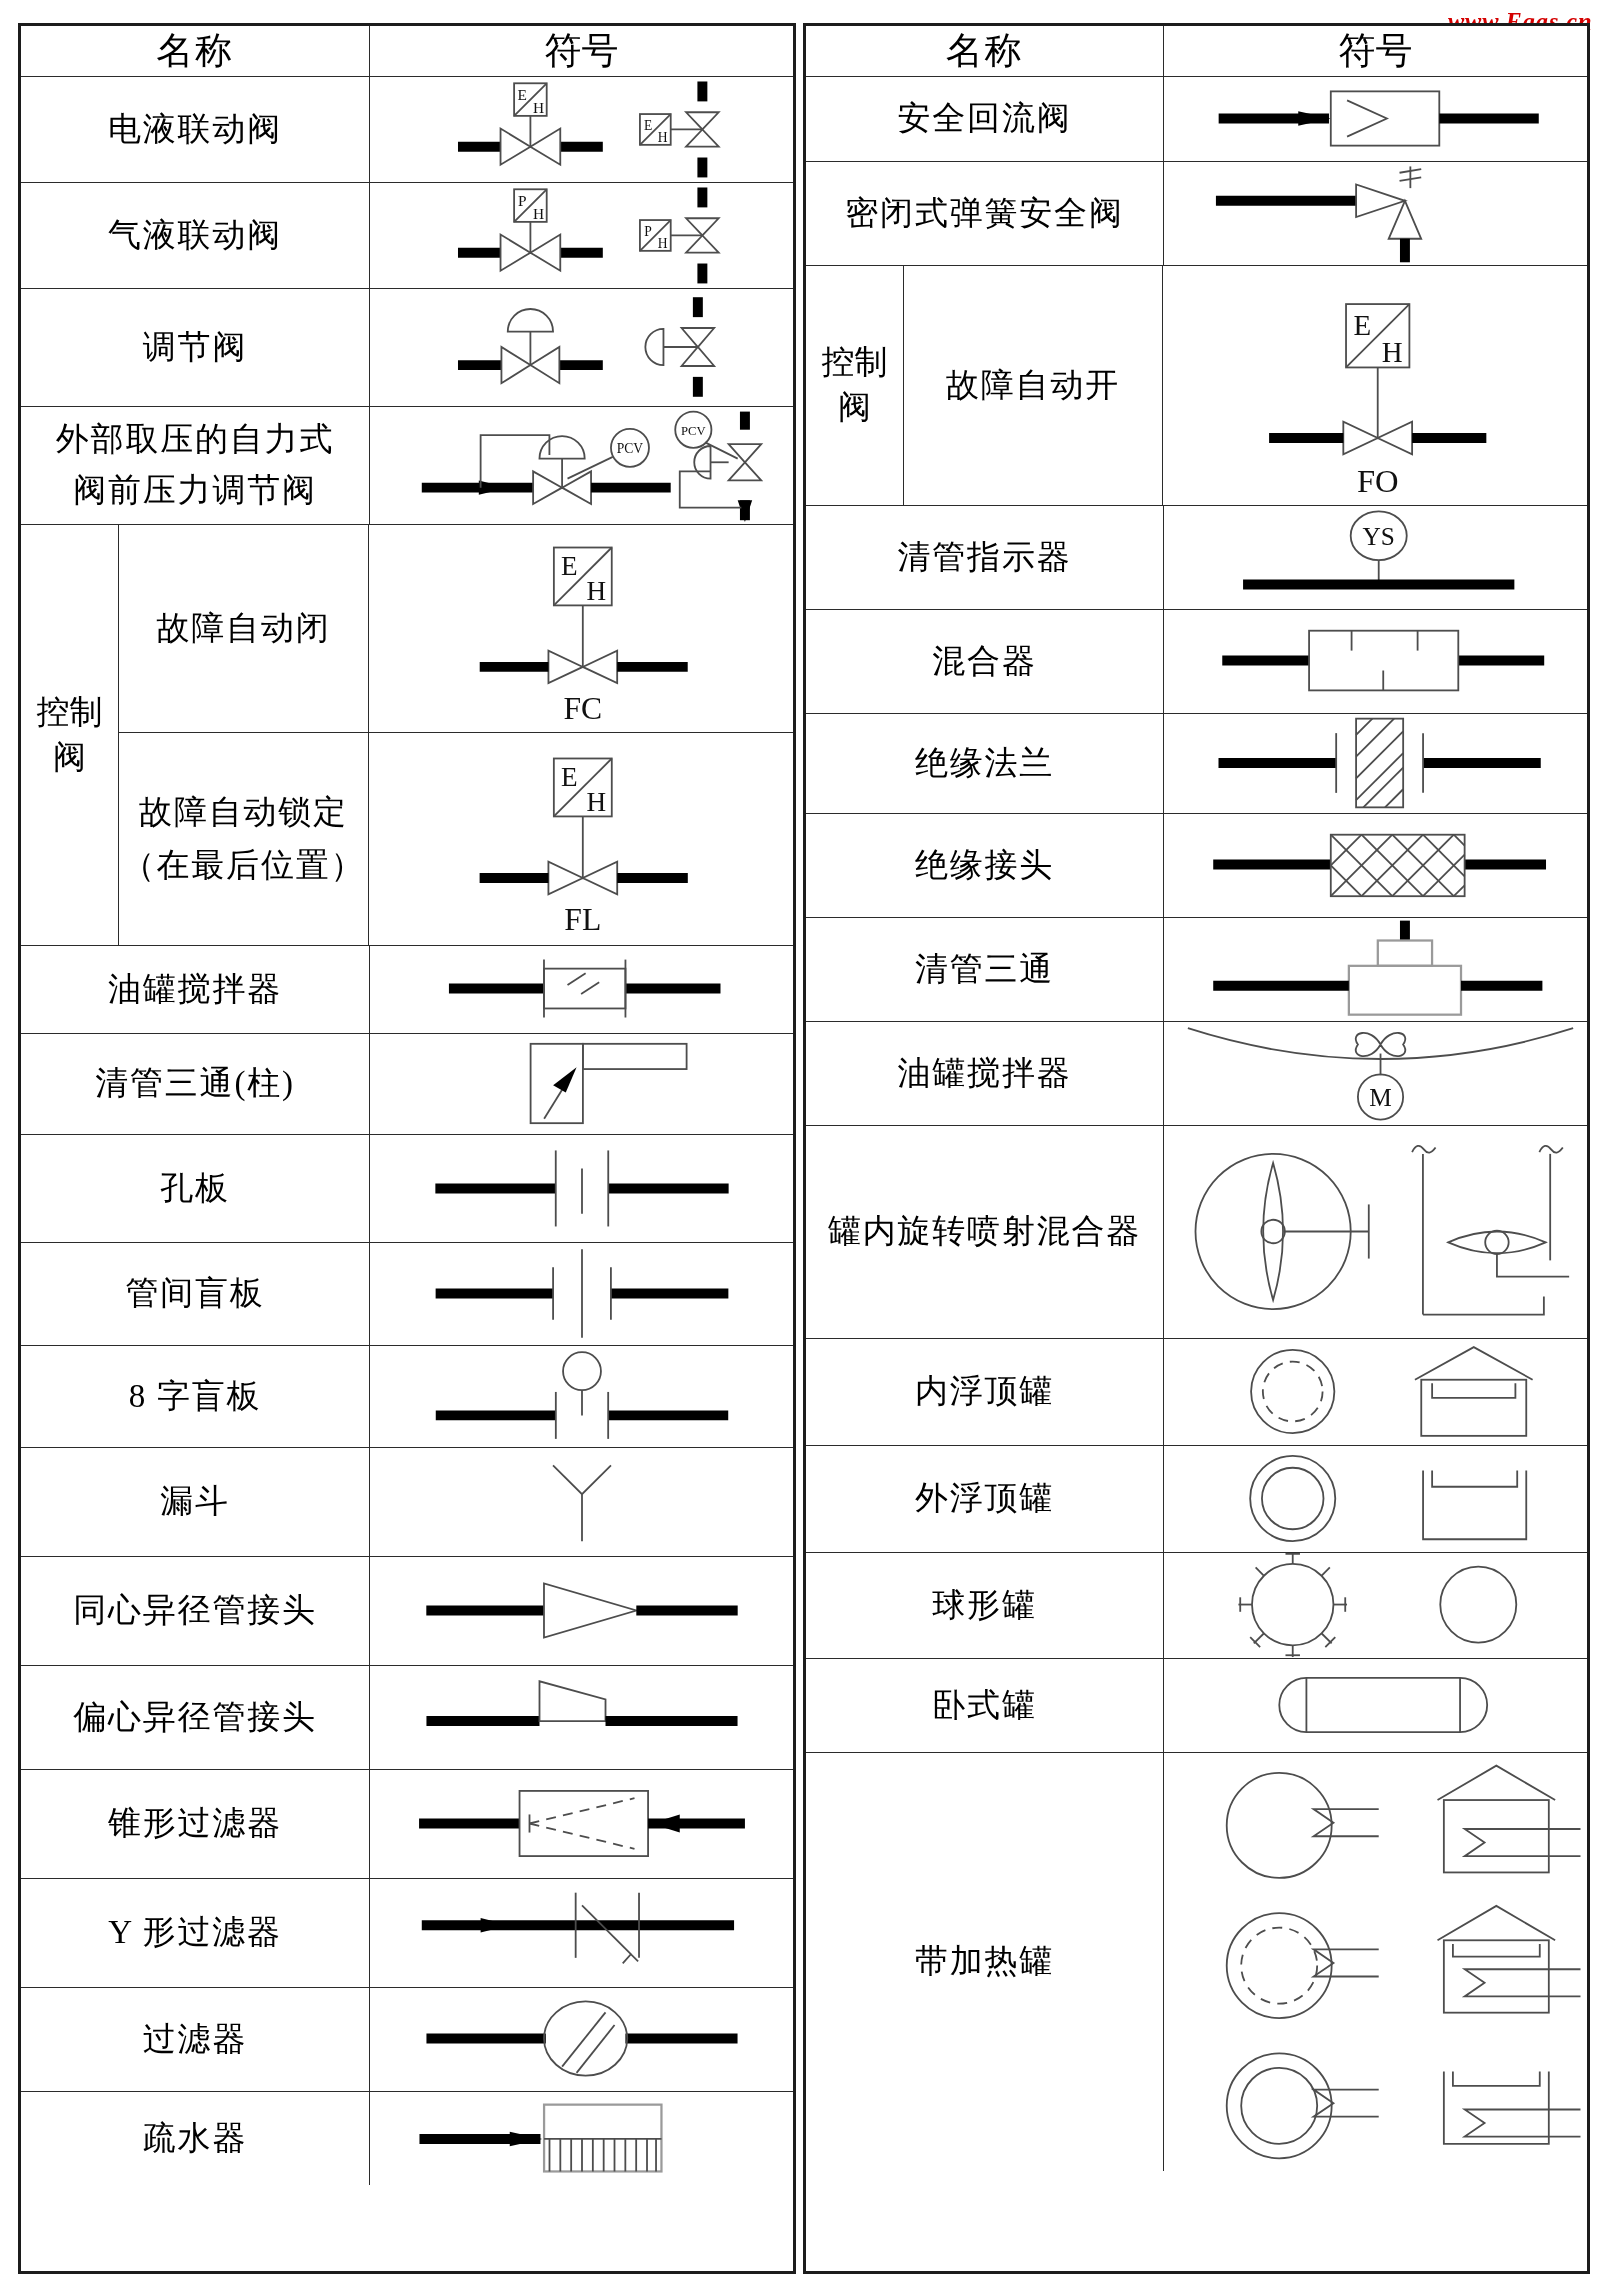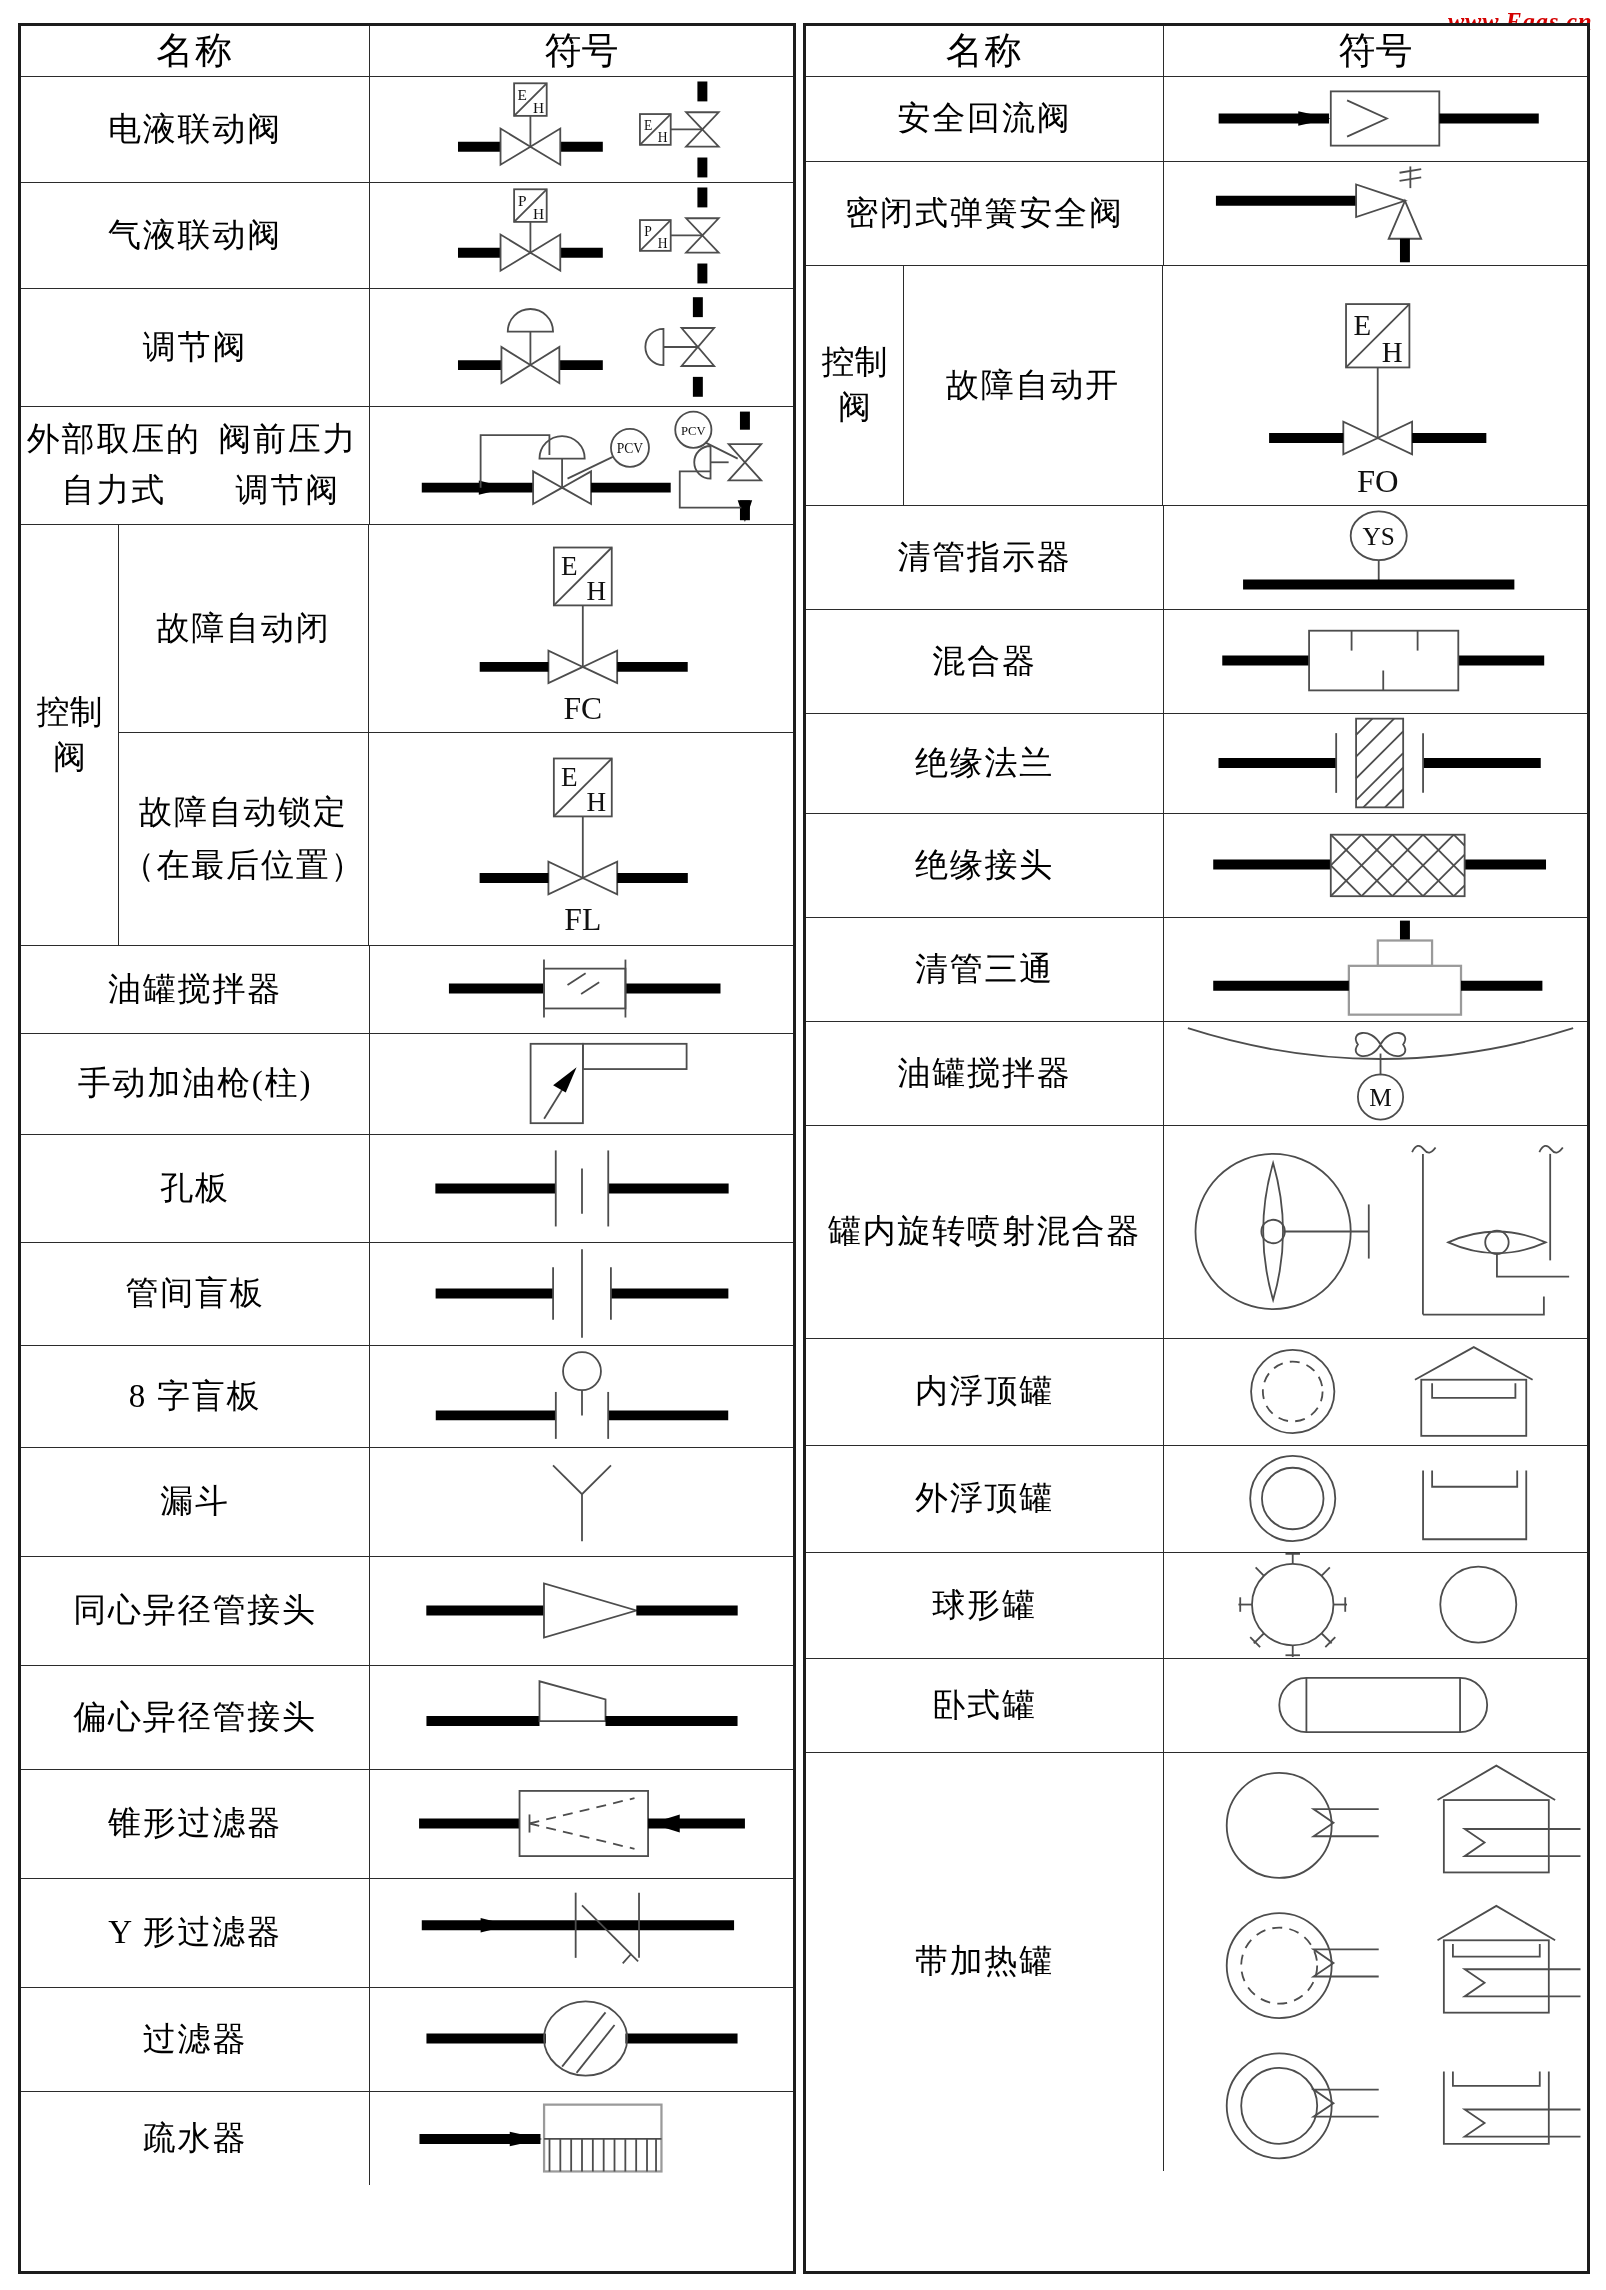--- a/index.html
+++ b/index.html
@@ -110,21 +110,21 @@
           <line class="pipe" x1="360" y1="10" x2="360" y2="32"></line>
             <line class="pipe" x1="360" y1="98" x2="360" y2="120"></line>
           <path class="thin" d="M342,44 L378,44 L360,65 Z M342,86 L378,86 L360,65 Z"></path>
           <line class="thin" x1="322" y1="65" x2="360" y2="65"></line>
           <path class="thin" d="M322,45 A20,20 0 0 0 322,85 Z"></path>
         </svg>
       </div>
     </div>
 
     <div class="row" style="height:118px">
-      <div class="nc" style="flex-direction:row">
+      <div class="nc" style="flex-direction:column">
         <div>外部取压的自力式</div>
         <div>阀前压力调节阀</div>
       </div>
       <div class="sc">
         <svg width="420" height="118" viewBox="0 0 464 130">
           <line class="pipe" x1="55" y1="90" x2="178" y2="90"></line>
           <polygon class="fillb" points="118,82 118,98 150,90"></polygon>
           <path class="thin" d="M178,72 L178,108 L210,90 Z M242,72 L242,108 L210,90 Z"></path>
           <line class="pipe" x1="242" y1="90" x2="330" y2="90"></line>
           <line class="thin" x1="210" y1="90" x2="210" y2="58"></line>
@@ -200,21 +200,21 @@
           <rect class="thin" x="190" y="26" width="90" height="44" fill="#fff"></rect>
           <line class="thin" x1="190" y1="16" x2="190" y2="80"></line>
             <line class="thin" x1="280" y1="16" x2="280" y2="80"></line>
           <line class="thin" x1="216" y1="44" x2="236" y2="31"></line>
             <line class="thin" x1="231" y1="54" x2="251" y2="41"></line>
         </svg>
       </div>
     </div>
 
     <div class="row" style="height:101px">
-      <div class="nc">手动加油枪(柱)</div>
+      <div class="nc">清管三通(柱)</div>
       <div class="sc">
         <svg width="420" height="101" viewBox="0 0 464 112">
           <rect class="thin" x="175" y="12" width="58" height="88"></rect>
           <rect class="thin" x="233" y="12" width="115" height="28"></rect>
           <line class="thin" x1="190" y1="95" x2="218" y2="50"></line>
           <polygon class="fillb" points="226,38 200,58 214,66"></polygon>
         </svg>
       </div>
     </div>
 

